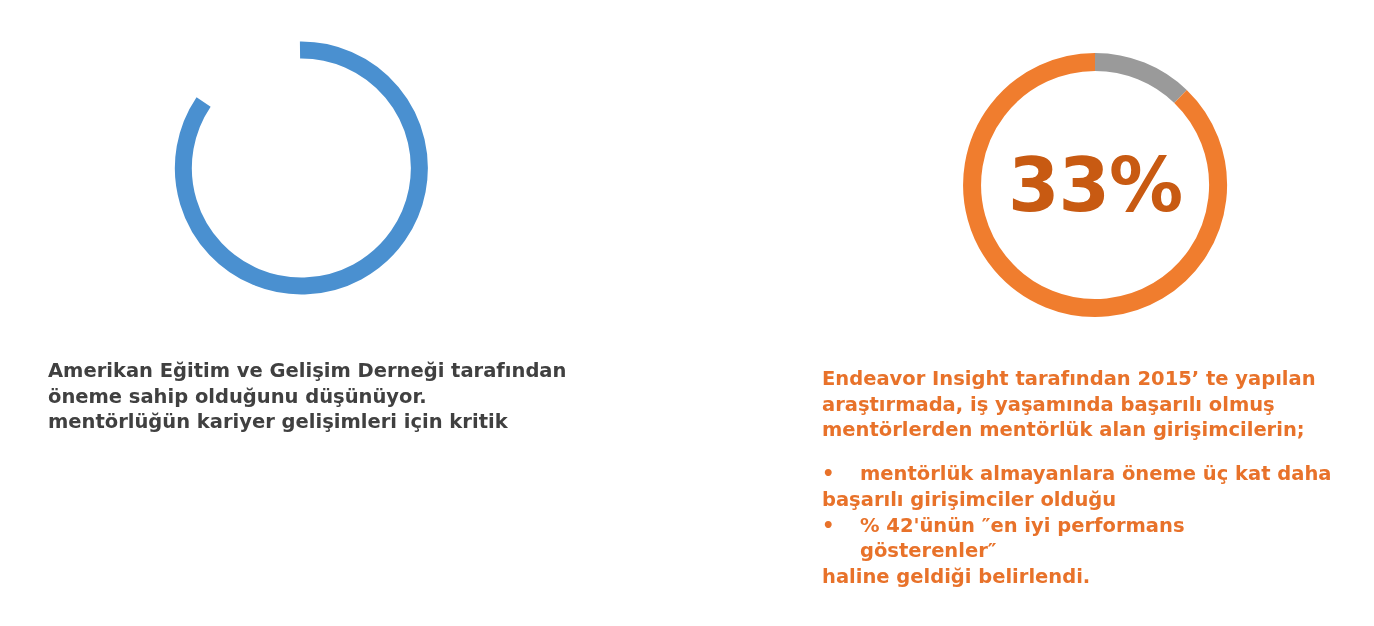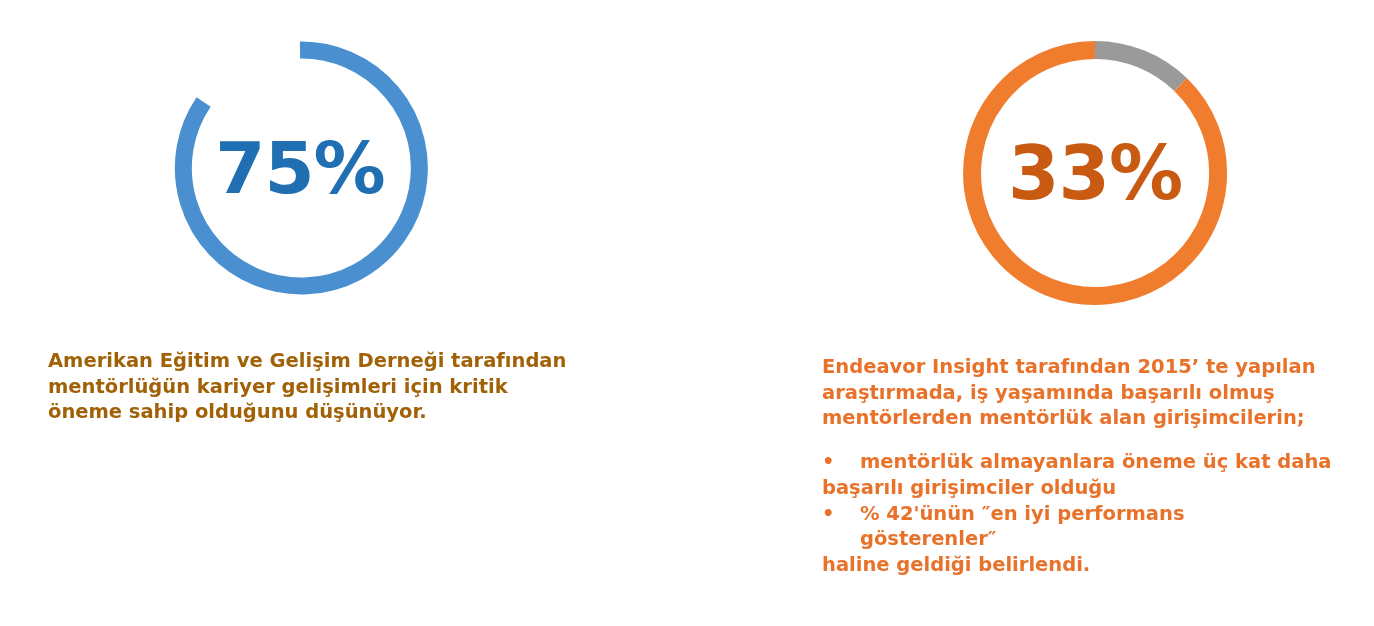--- a/index.html
+++ b/index.html
@@ -23,21 +23,21 @@
   .panel-left {
     position: absolute;
     left: 0;
     top: 0;
     width: 660px;
     height: 626px;
   }
   .panel-right {
     position: absolute;
     left: 770px;
-    top: 4px;
+    top: 16px;
     width: 604px;
     height: 532px;
   }
 
   .donut-wrap-left {
     position: absolute;
     left: 160px;
     top: 28px;
     width: 280px;
     height: 280px;
@@ -79,23 +79,23 @@
 
   .caption {
     position: absolute;
     font-family: "DejaVu Sans", sans-serif;
     font-weight: bold;
     font-size: 19.5px;
     line-height: 1.32;
   }
   .caption-left {
     left: 48px;
-    top: 348px;
+    top: 358px;
     width: 580px;
-    color: #a16207;
+    color: #404040;
   }
   .caption-right {
     left: 52px;
     top: 350px;
     width: 560px;
     color: #e8722a;
   }
 
   .caption p {
     margin: 0;
@@ -124,27 +124,26 @@
 <div class="canvas">
 
   <div class="panel-left">
 
     <div class="donut-wrap-left">
       <svg class="donut-svg" viewBox="0 0 280 280">
 
         <circle cx="140" cy="140" r="118" fill="none" stroke="#ffffff" stroke-width="17"></circle>
         <path d="M 140 22 A 118 118 0 1 1 43.6 73.9" fill="none" stroke="#4a90d0" stroke-width="17" stroke-linecap="butt"></path>
       </svg>
-      <div class="donut-label donut-label-left">75%</div>
     </div>
 
     <div class="caption caption-left">
       <p>Amerikan Eğitim ve Gelişim Derneği tarafından</p>
+      <p>öneme sahip olduğunu düşünüyor.</p>
       <p>mentörlüğün kariyer gelişimleri için kritik</p>
-      <p>öneme sahip olduğunu düşünüyor.</p>
     </div>
   </div>
 
   <div class="panel-right">
 
     <div class="donut-wrap-right">
       <svg class="donut-svg" viewBox="0 0 290 290">
 
         <path d="M 145 22 A 123 123 0 0 1 230.5 56.5" fill="none" stroke="#9a9a9a" stroke-width="18" stroke-linecap="butt"></path>
 

